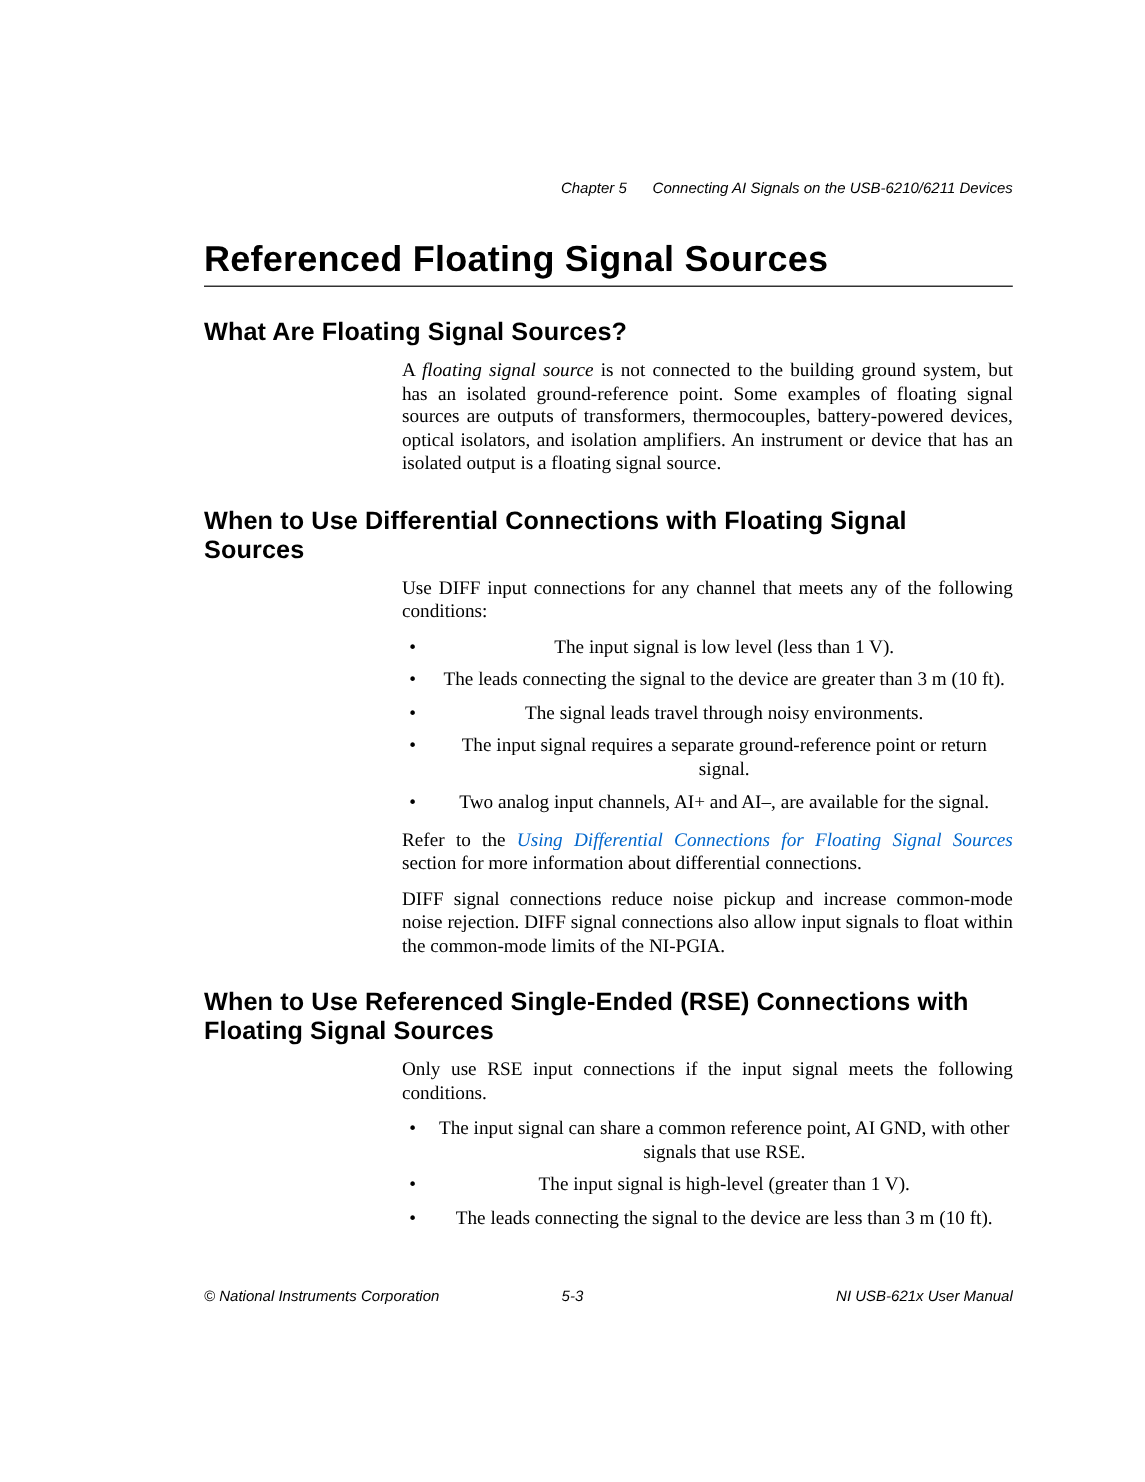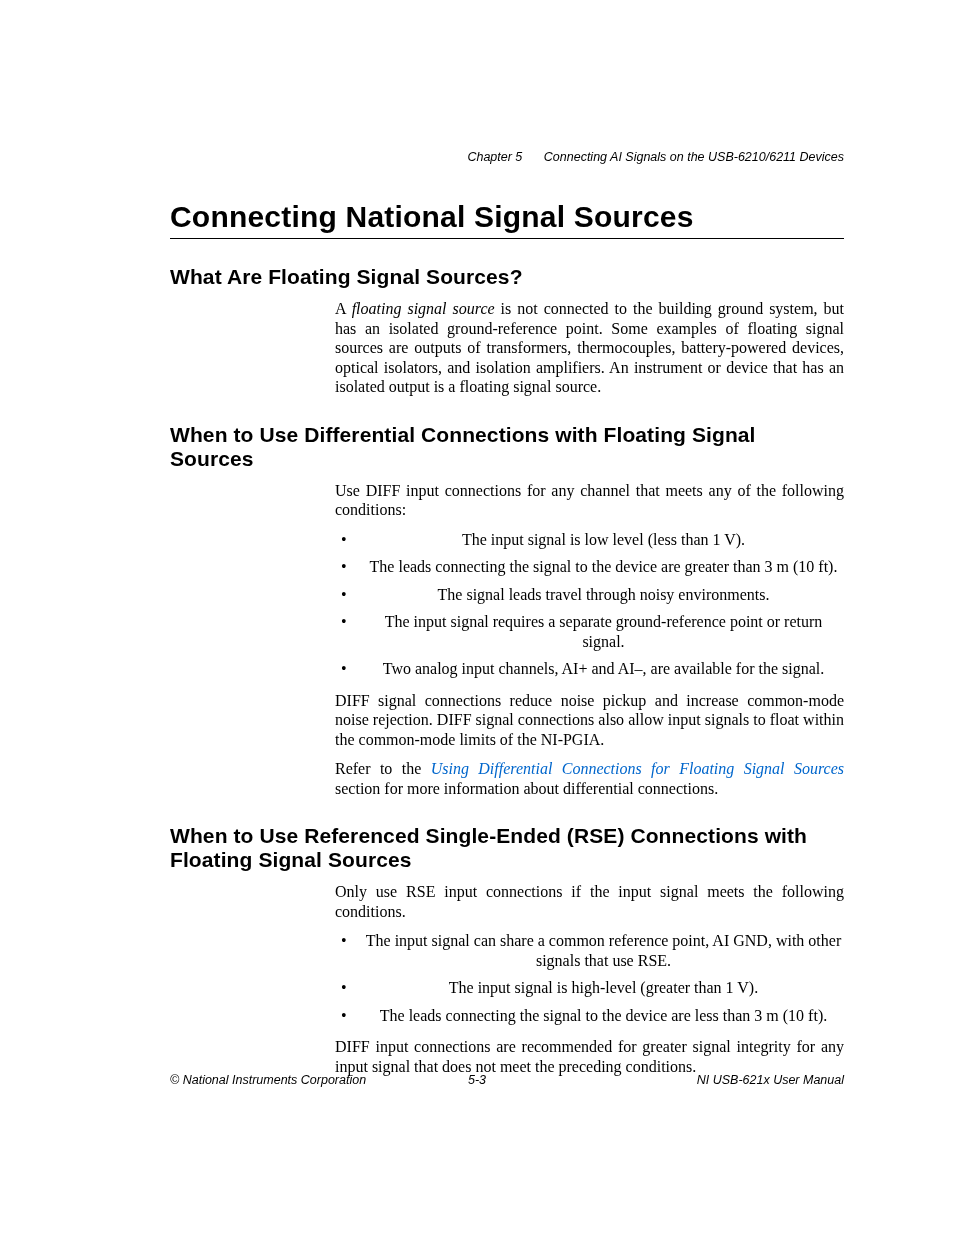--- a/index.html
+++ b/index.html
@@ -98,54 +98,53 @@
 </head>
 <body>
 
 <div class="page">
 
   <div class="running-head">
     <span class="chapter">Chapter 5</span>
     <span>Connecting AI Signals on the USB-6210/6211 Devices</span>
   </div>
 
-  <h1 class="h1">Connecting National Signal Sources</h1>
+  <h1 class="h1">Referenced Floating Signal Sources</h1>
 
   <h2 class="h2">What Are Floating Signal Sources?</h2>
   <div class="body-block">
     <p>
       <span>A </span><em class="term">floating signal source</em><span> is not connected to the building ground system, but has an isolated ground-reference point. Some examples of floating signal sources are outputs of transformers, thermocouples, battery-powered devices, optical isolators, and isolation amplifiers. An instrument or device that has an isolated output is a floating signal source.</span>
     </p>
   </div>
 
   <h2 class="h2">When to Use Differential Connections with Floating Signal Sources</h2>
   <div class="body-block">
     <p>Use DIFF input connections for any channel that meets any of the following conditions:</p>
     <ul>
       <li>The input signal is low level (less than 1 V).</li>
       <li>The leads connecting the signal to the device are greater than 3 m (10 ft).</li>
       <li>The signal leads travel through noisy environments.</li>
       <li>The input signal requires a separate ground-reference point or return signal.</li>
       <li>Two analog input channels, AI+ and AI–, are available for the signal.</li>
     </ul>
-    <p>DIFF signal connections reduce noise pickup and increase common-mode noise rejection. DIFF signal connections also allow input signals to float within the common-mode limits of the NI-PGIA.</p>
     <p>
       <span>Refer to the </span><span class="link">Using Differential Connections for Floating Signal Sources</span><span> section for more information about differential connections.</span>
     </p>
+    <p>DIFF signal connections reduce noise pickup and increase common-mode noise rejection. DIFF signal connections also allow input signals to float within the common-mode limits of the NI-PGIA.</p>
   </div>
 
   <h2 class="h2">When to Use Referenced Single-Ended (RSE) Connections with Floating Signal Sources</h2>
   <div class="body-block">
     <p>Only use RSE input connections if the input signal meets the following conditions.</p>
     <ul>
       <li>The input signal can share a common reference point, AI GND, with other signals that use RSE.</li>
       <li>The input signal is high-level (greater than 1 V).</li>
       <li>The leads connecting the signal to the device are less than 3 m (10 ft).</li>
     </ul>
-    <p>DIFF input connections are recommended for greater signal integrity for any input signal that does not meet the preceding conditions.</p>
   </div>
 
   <div class="footer">
     <span>© National Instruments Corporation</span>
     <span class="center">5-3</span>
     <span>NI USB-621x User Manual</span>
   </div>
 
 </div>
 

